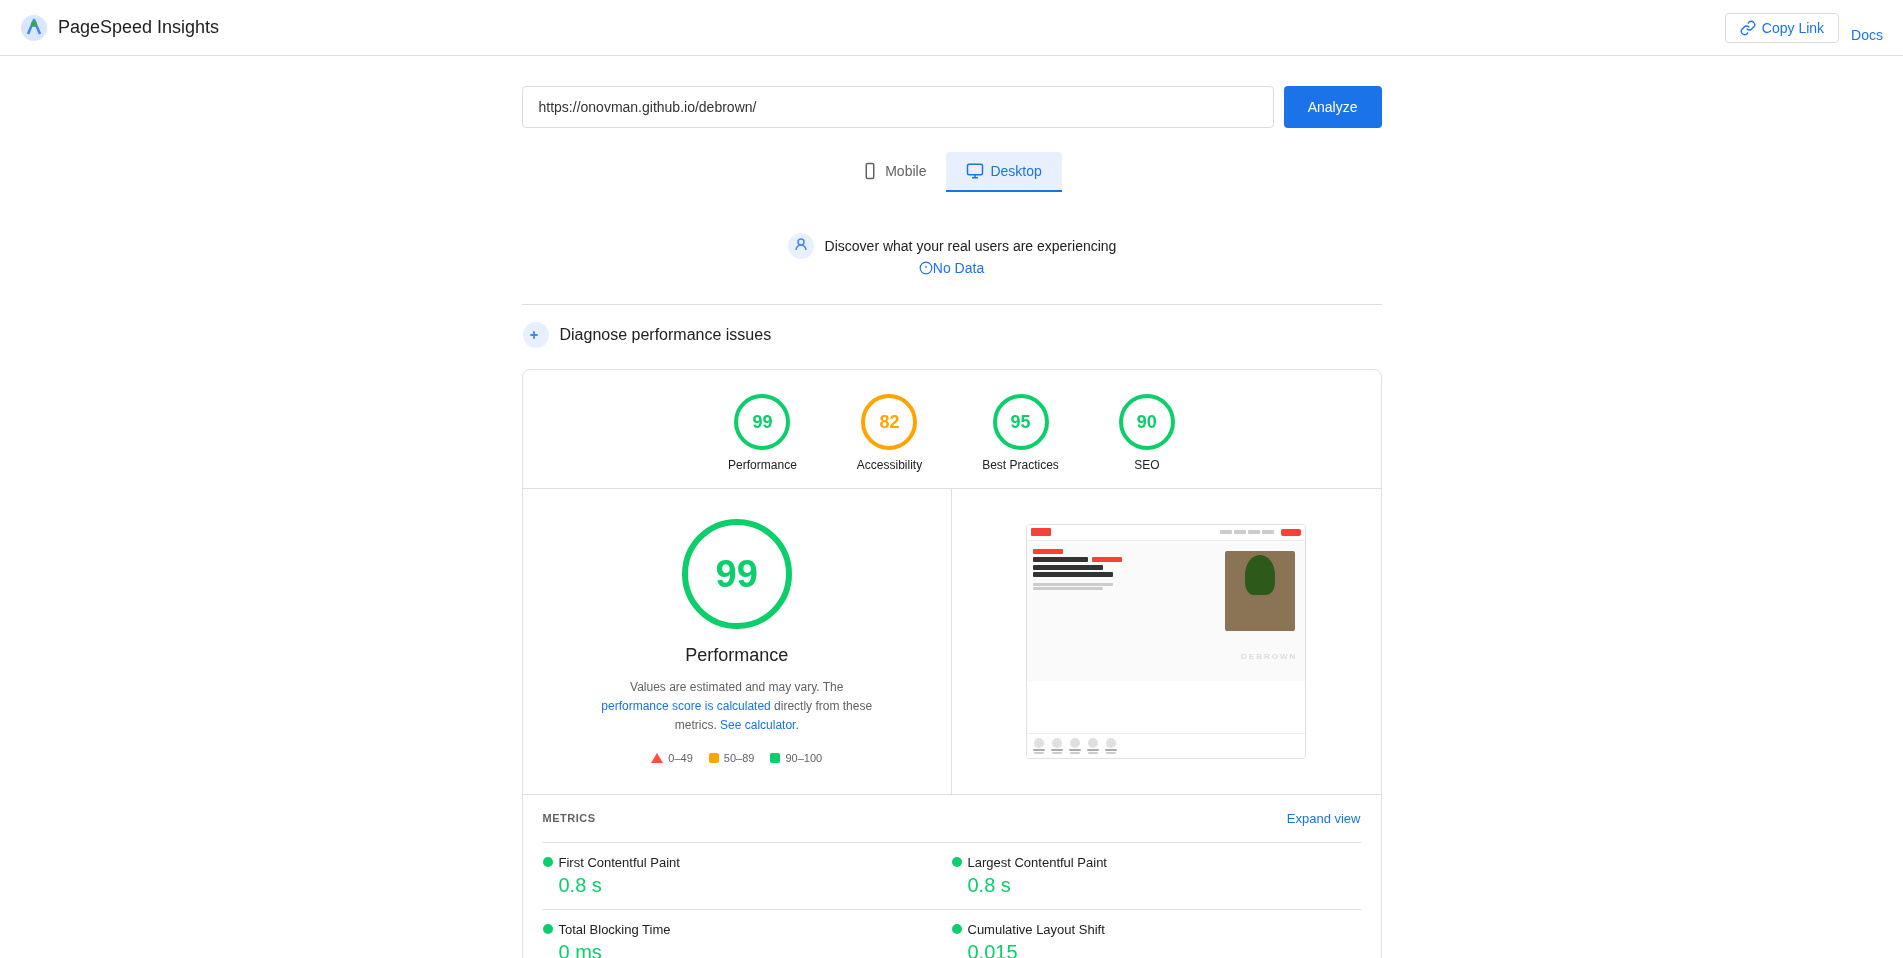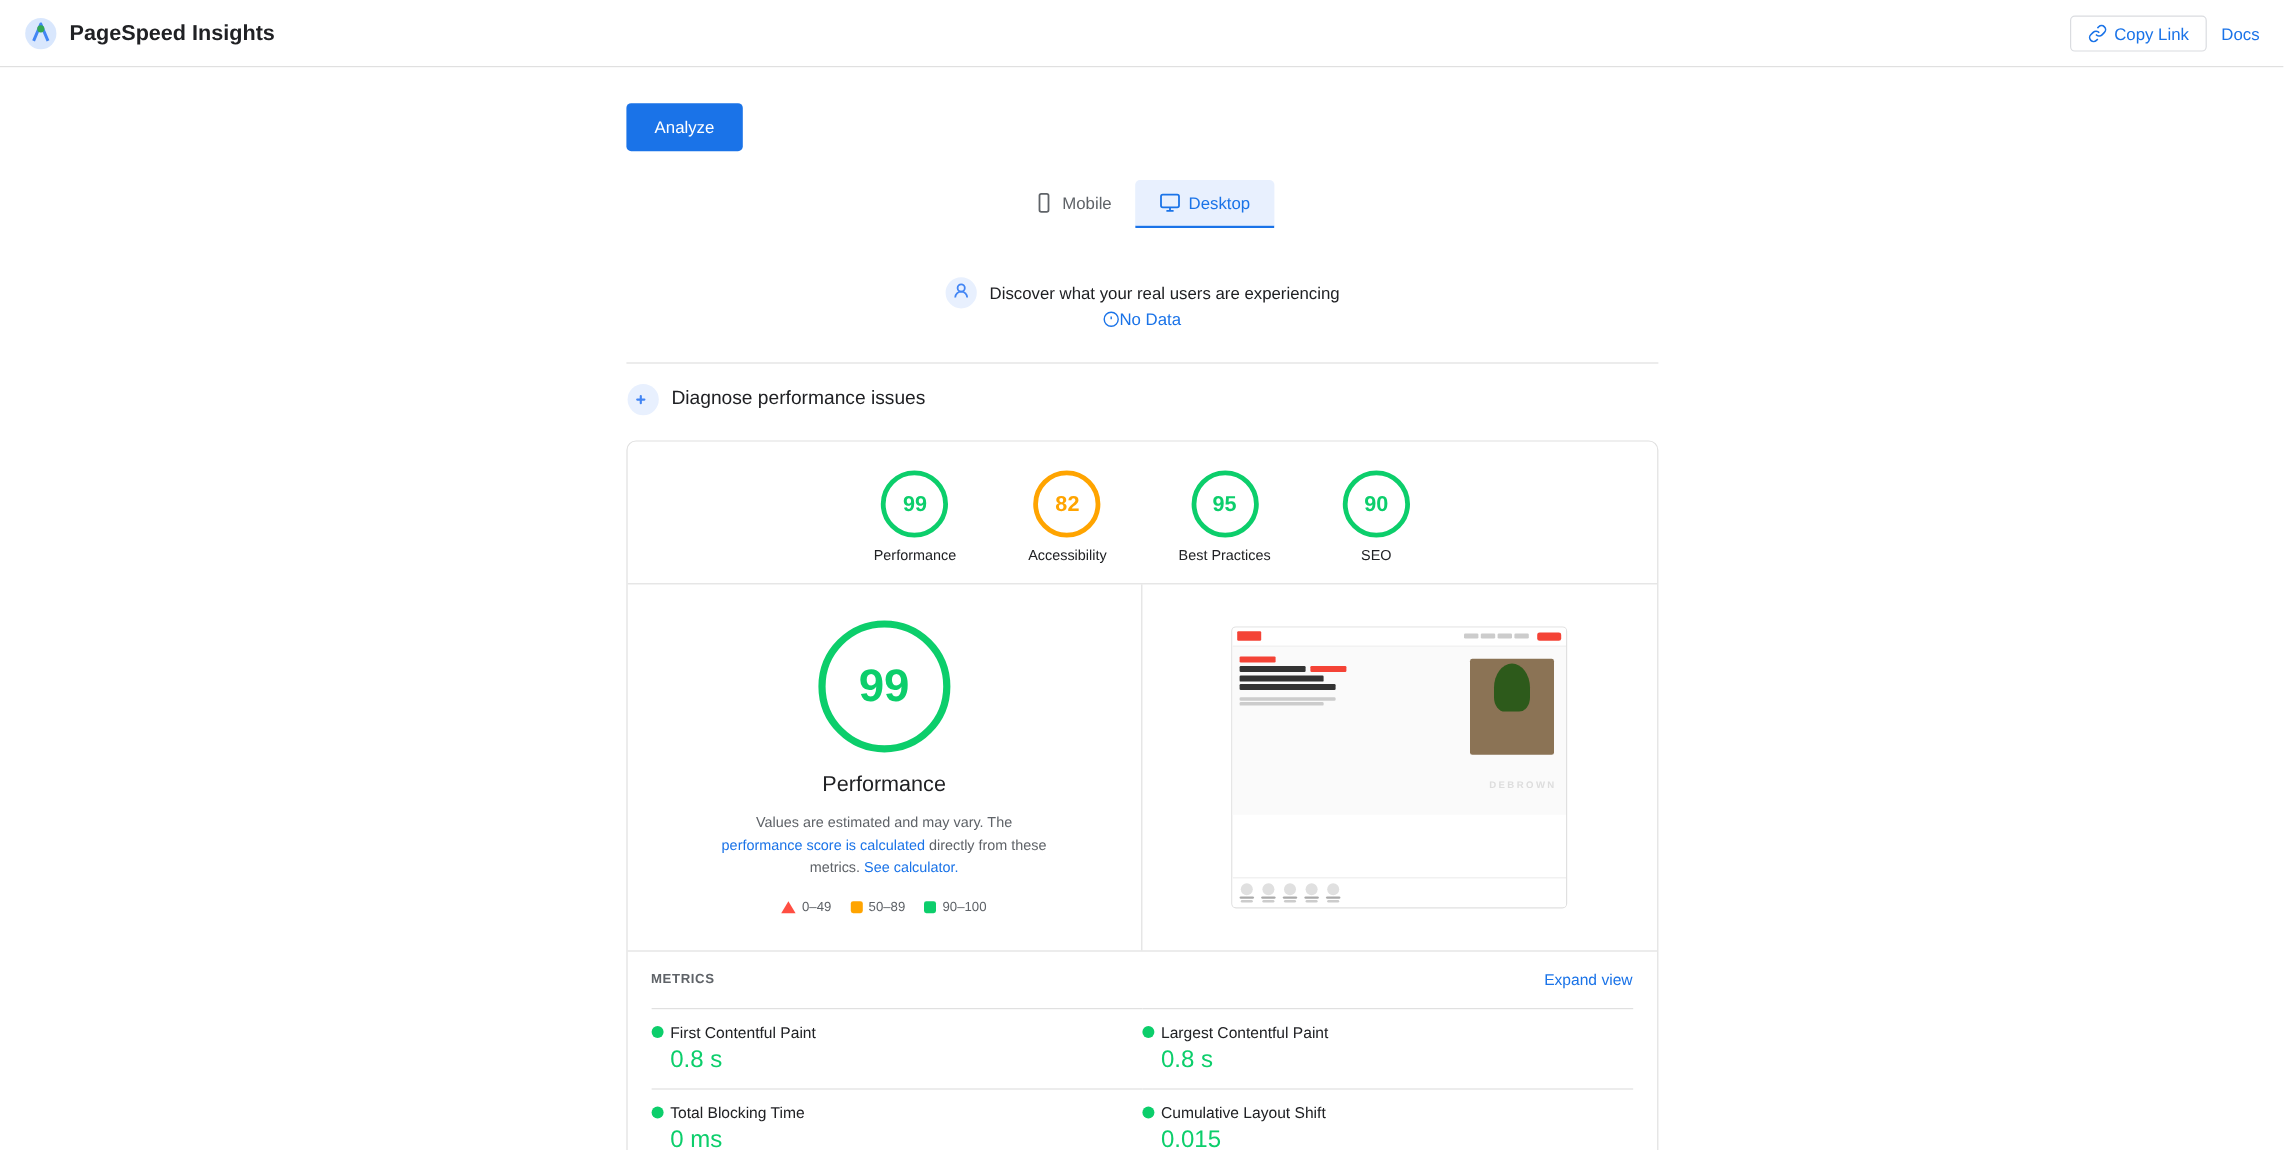--- a/index.html
+++ b/index.html
@@ -18,26 +18,26 @@
       display: flex;
       align-items: center;
       gap: 10px;
     }
     .logo-icon {
       width: 28px;
       height: 28px;
     }
     .header-title {
       font-size: 18px;
-      font-weight: 700;
+      font-weight: 400;
       color: #202124;
     }
     .header-right {
       display: flex;
-      align-items: center;
+      align-items: flex-end;
       gap: 12px;
     }
     .copy-link-btn {
       display: flex;
       align-items: center;
       gap: 6px;
       border: 1px solid #dadce0;
       border-radius: 4px;
       padding: 6px 14px;
       background: #fff;
@@ -414,20 +414,21 @@
       </svg>
       <span>Copy Link</span>
     </button>
     <a class="docs-link">Docs</a>
   </div>
 </div>
 
 <div class="main">
 
   <div class="search-row">
+    <input class="url-input" type="text" value="https://onovman.github.io/debrown/" style="">
     <button class="analyze-btn">Analyze</button>
   </div>
 
   <div class="tabs-row">
     <div class="tab">
       <svg width="18" height="18" viewBox="0 0 24 24" fill="none" stroke="#5f6368" stroke-width="2">
         <rect x="7" y="2" width="10" height="20" rx="2" ry="2"></rect>
         <line x1="12" y1="18" x2="12.01" y2="18"></line>
       </svg>
       <span>Mobile</span>

